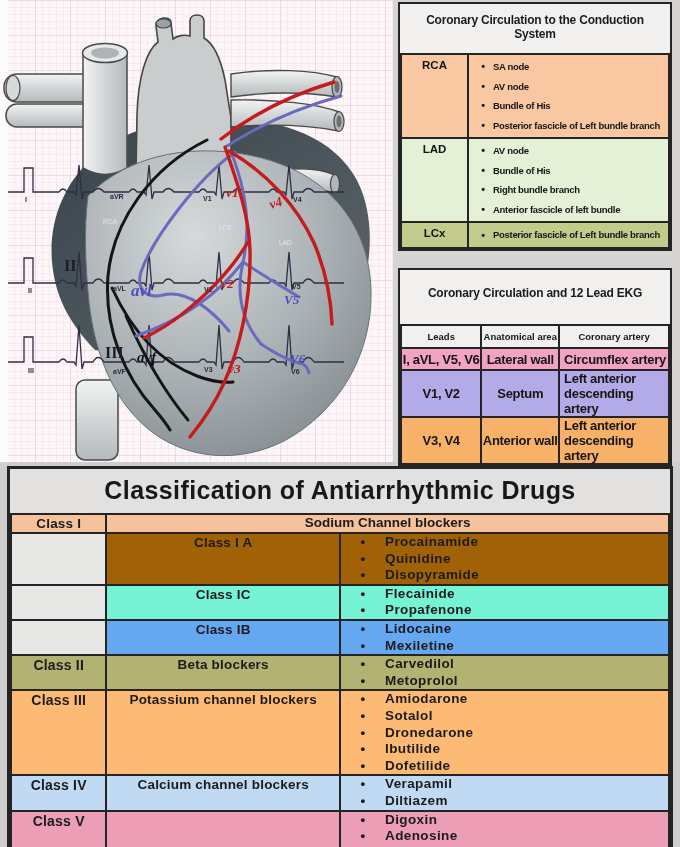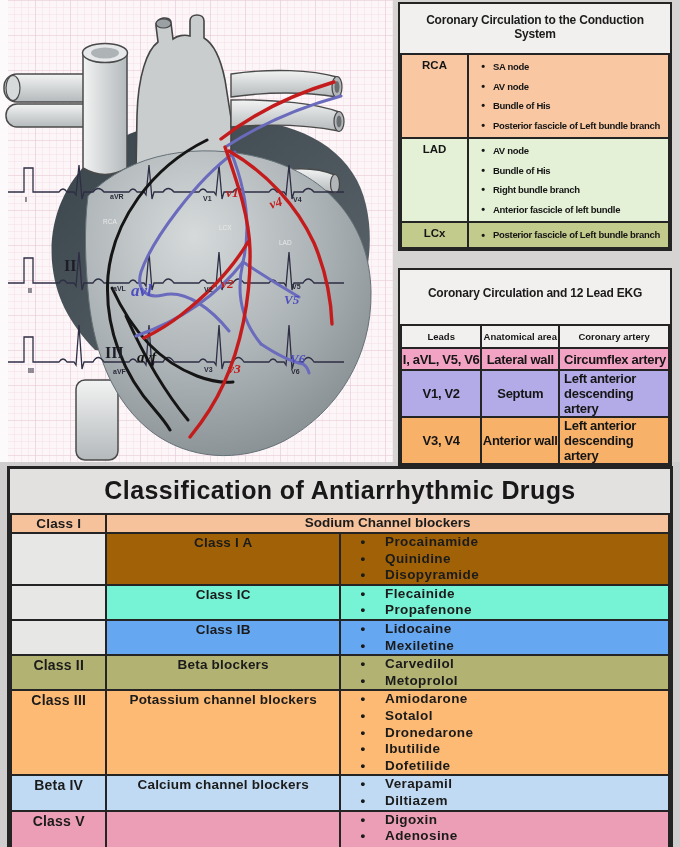--- a/index.html
+++ b/index.html
@@ -355,21 +355,21 @@
               <li>Amiodarone</li>
               <li>Sotalol</li>
               <li>Dronedarone</li>
               <li>Ibutilide</li>
               <li>Dofetilide</li>
             </ul>
           </td>
         </tr>
 
         <tr class="h-2">
-          <td class="cls bg-ltblue">Beta IV</td>
+          <td class="cls bg-ltblue">Class IV</td>
           <td class="desc bg-ltblue">Calcium channel blockers</td>
           <td class="bg-ltblue">
             <ul>
               <li>Verapamil</li>
               <li>Diltiazem</li>
             </ul>
           </td>
         </tr>
 
         <tr class="h-v">

